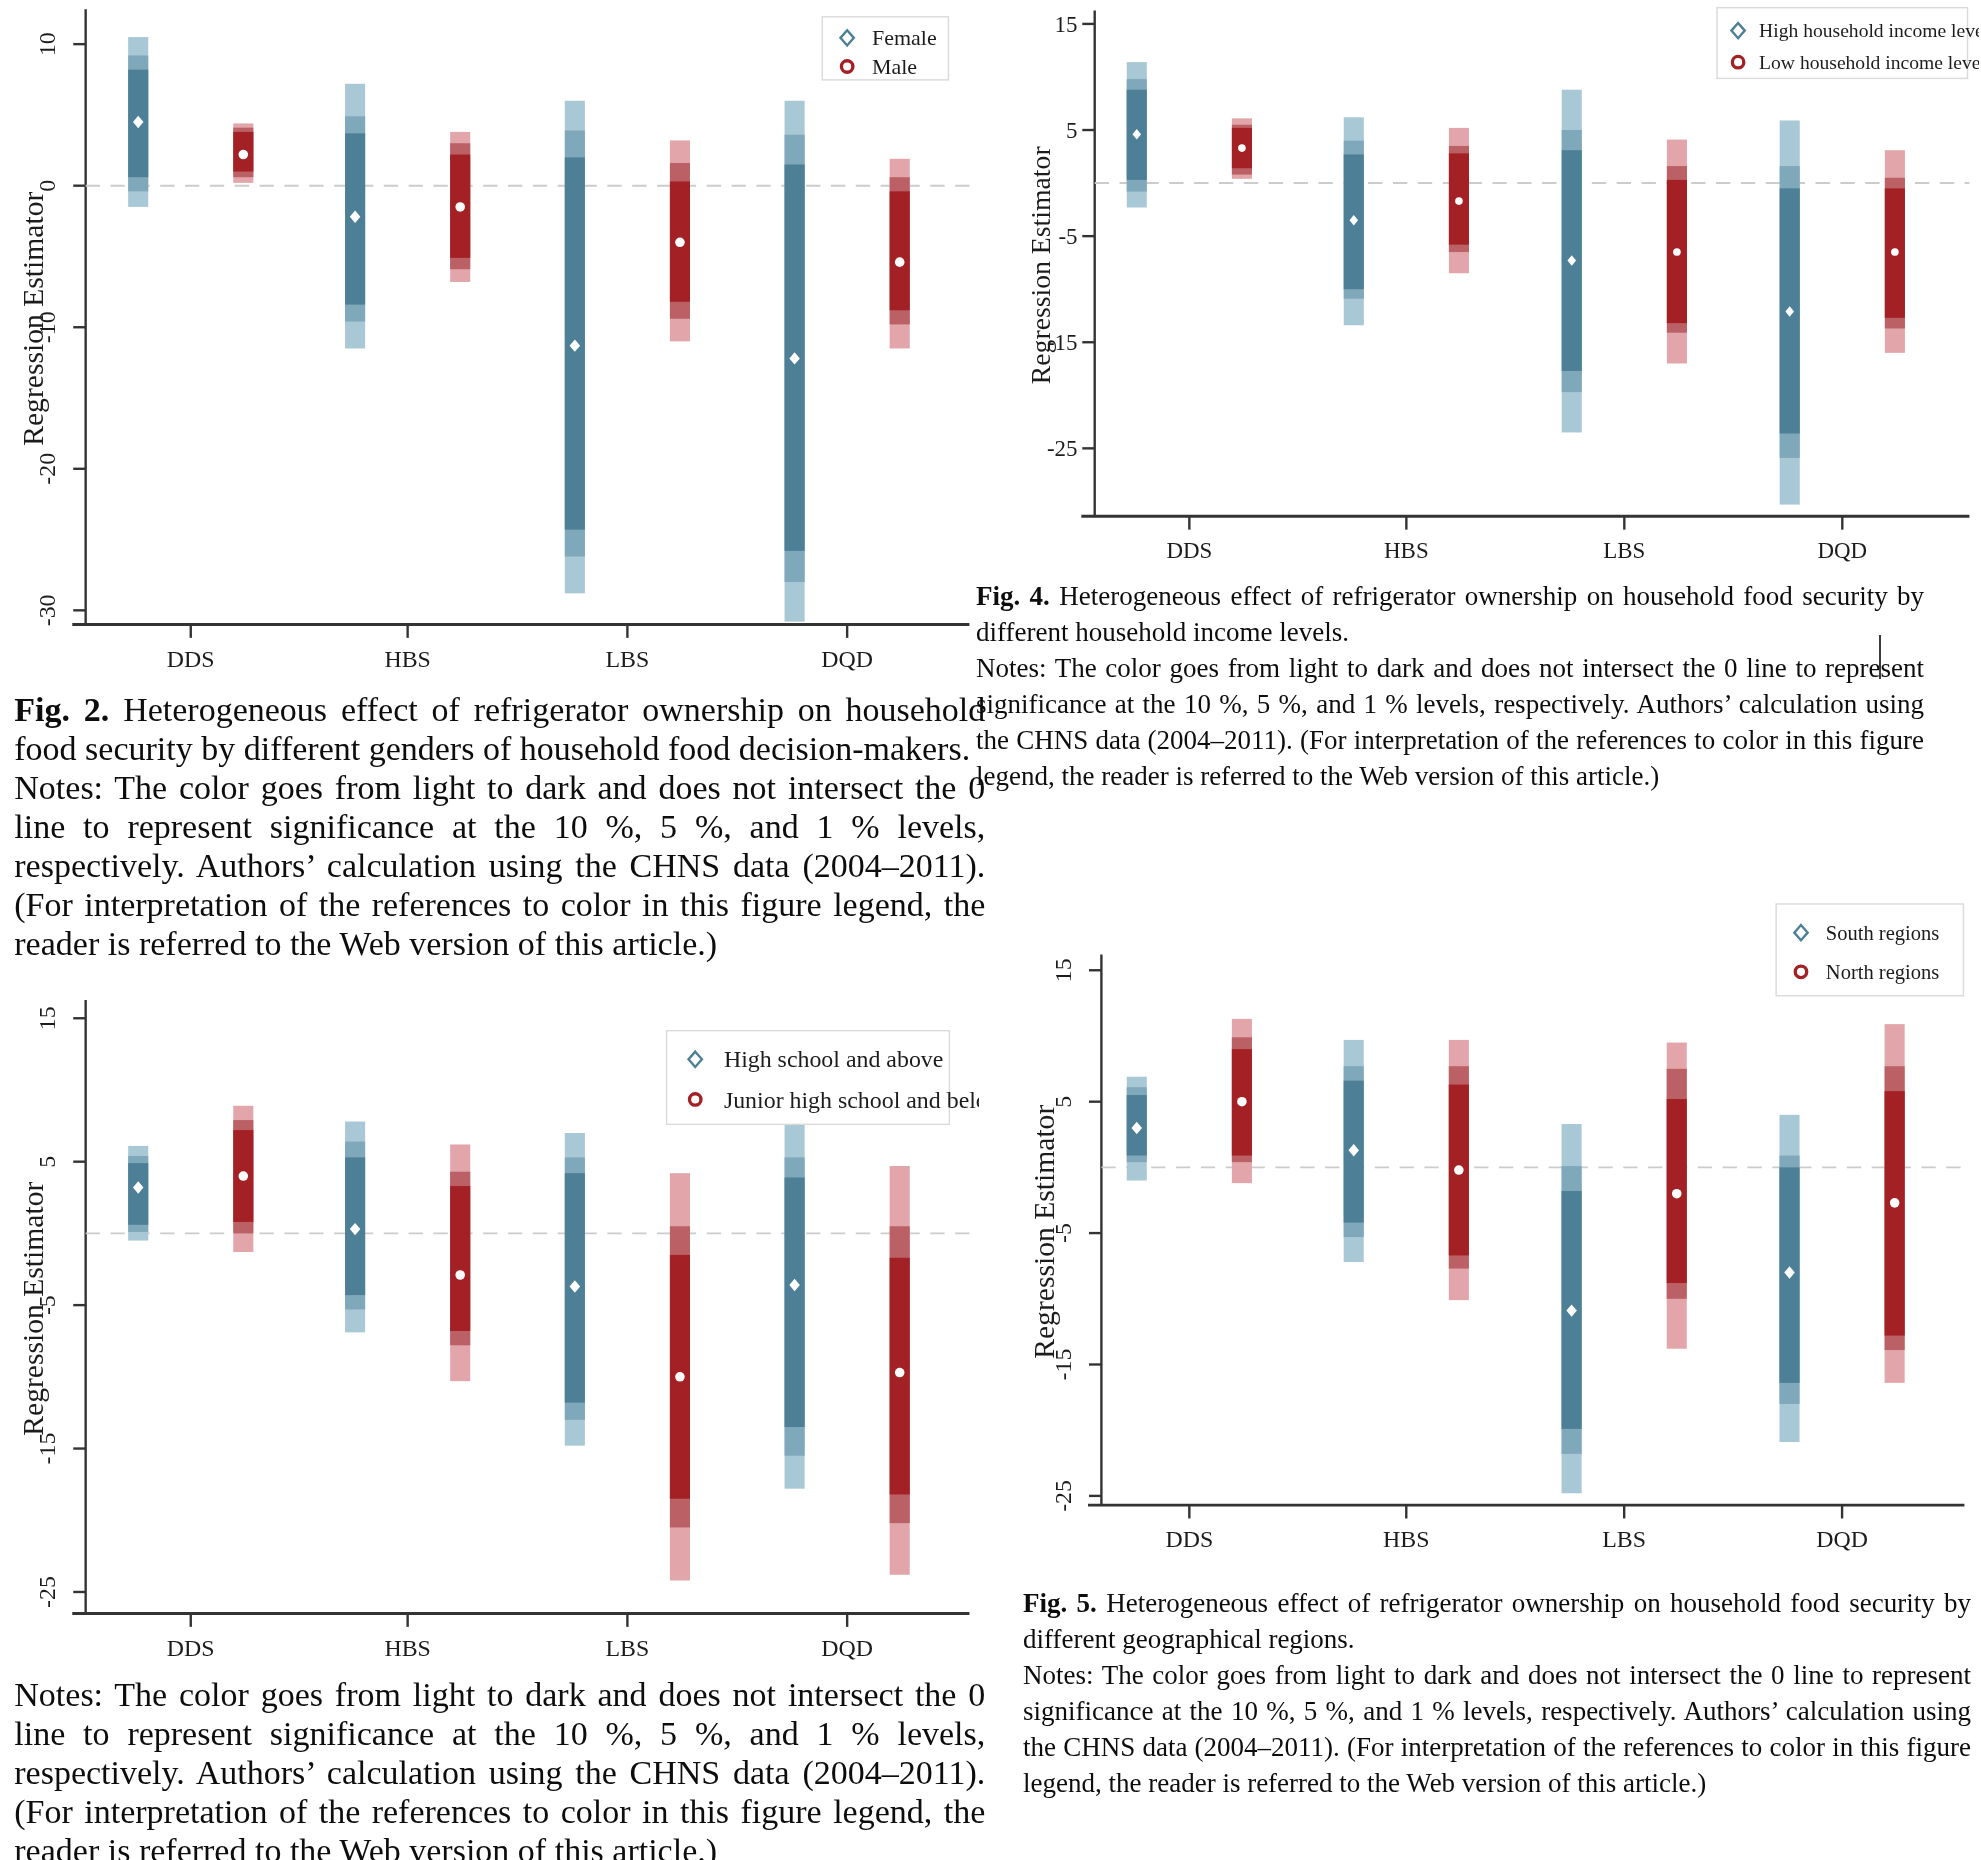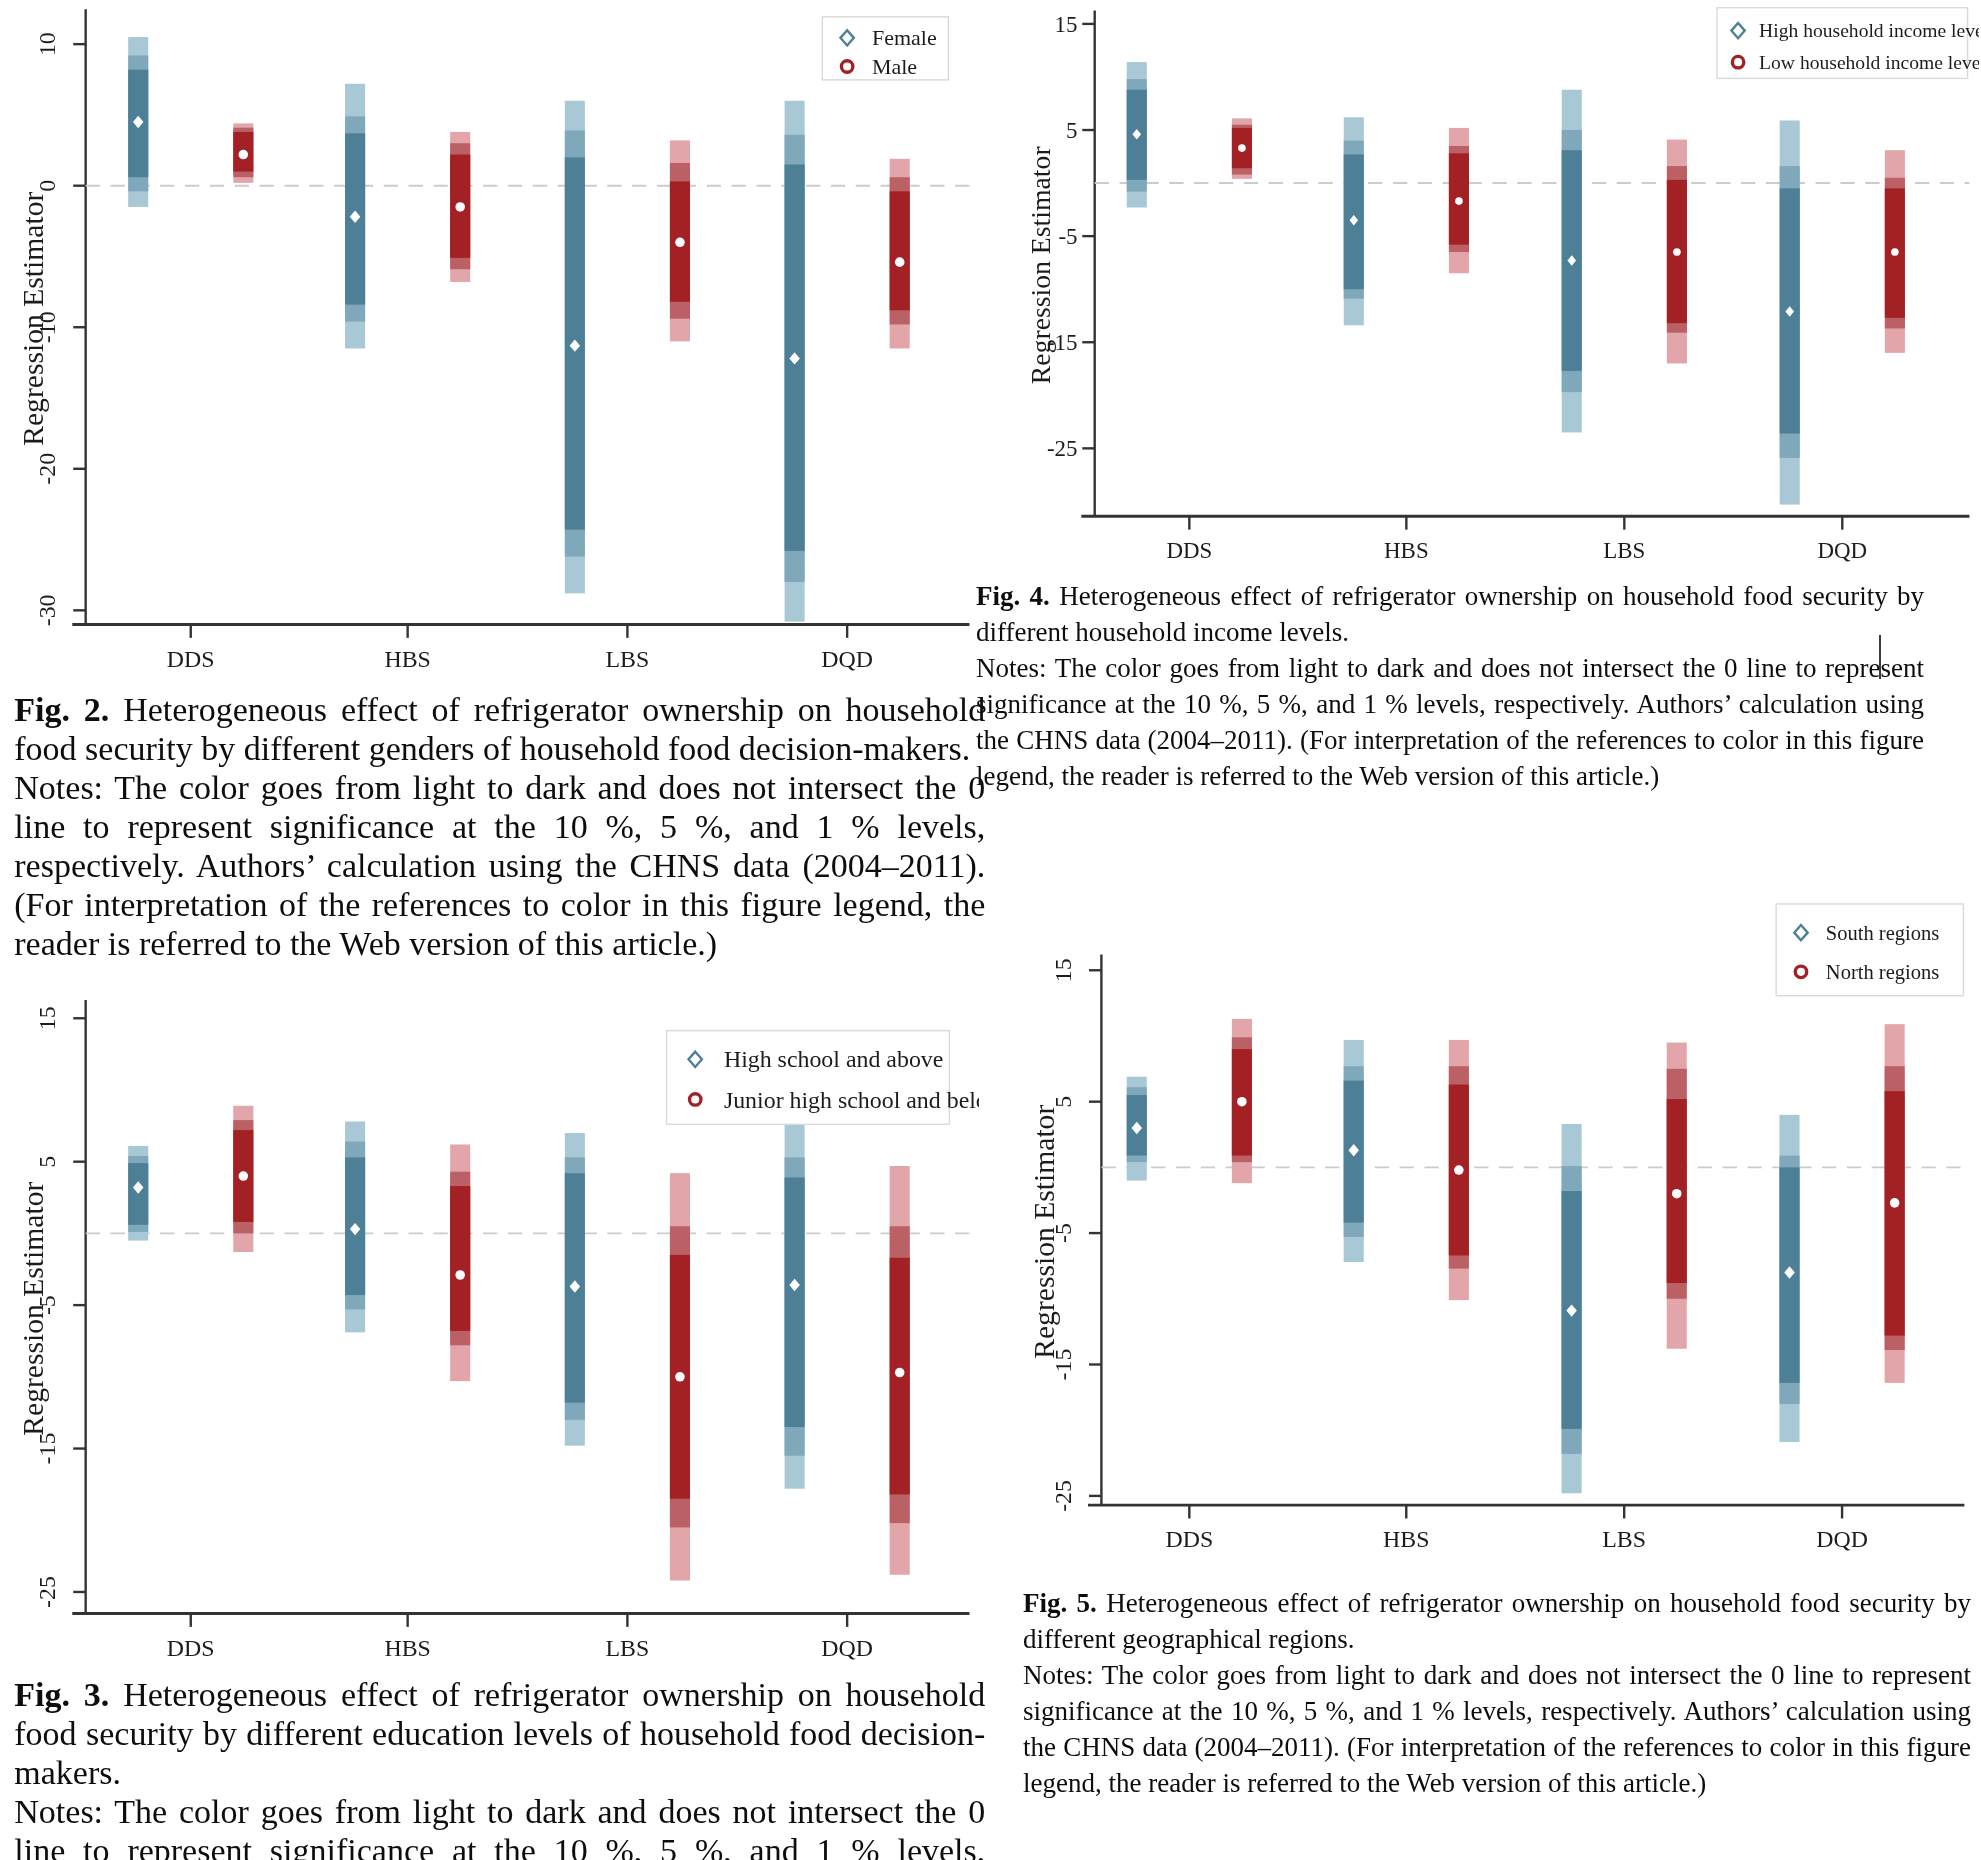--- a/index.html
+++ b/index.html
@@ -190,21 +190,20 @@
       <g>
         <rect x="683" y="38" width="296" height="98" fill="#ffffff" stroke="#dadada" stroke-width="1.5"></rect>
         <path d="M 713 60 L 720 68 L 713 76 L 706 68 Z" fill="none" stroke="#4d8096" stroke-width="2.5"></path>
         <text x="743" y="76.5" font-size="25">High school and above</text>
         <circle cx="713" cy="110" r="6" fill="none" stroke="#a32024" stroke-width="3.5"></circle>
         <text x="743" y="118.5" font-size="25">Junior high school and below</text>
       </g>
     </svg>
 </div>
 <div class="caption cap-left" style="left:14.3px; top:1675px;">
-  <p><b>Fig. 3.</b> <span>Heterogeneous effect of refrigerator ownership on household food security by different education levels of household food decision-makers.</span></p>
   <p>Notes: The color goes from light to dark and does not intersect the 0 line to represent significance at the 10 %, 5 %, and 1 % levels, respectively. Authors’ calculation using the CHNS data (2004–2011). (For interpretation of the references to color in this figure legend, the reader is referred to the Web version of this article.)</p>
 </div>
 
 <div class="fig" style="left:1023px; top:0px;">
   <svg id="svg-fig4" width="956" height="566" viewBox="0 0 1000 592">
       <g>
         <line x1="75" y1="11" x2="75" y2="540" stroke="#333333" stroke-width="2.5"></line>
         <line x1="61" y1="540" x2="990" y2="540" stroke="#333333" stroke-width="3"></line>
         <line x1="62" y1="24.989429175475692" x2="75" y2="24.989429175475692" stroke="#333333" stroke-width="2.5"></line>
         <text x="57" y="32.98942917547569" text-anchor="end" font-size="24">15</text>

